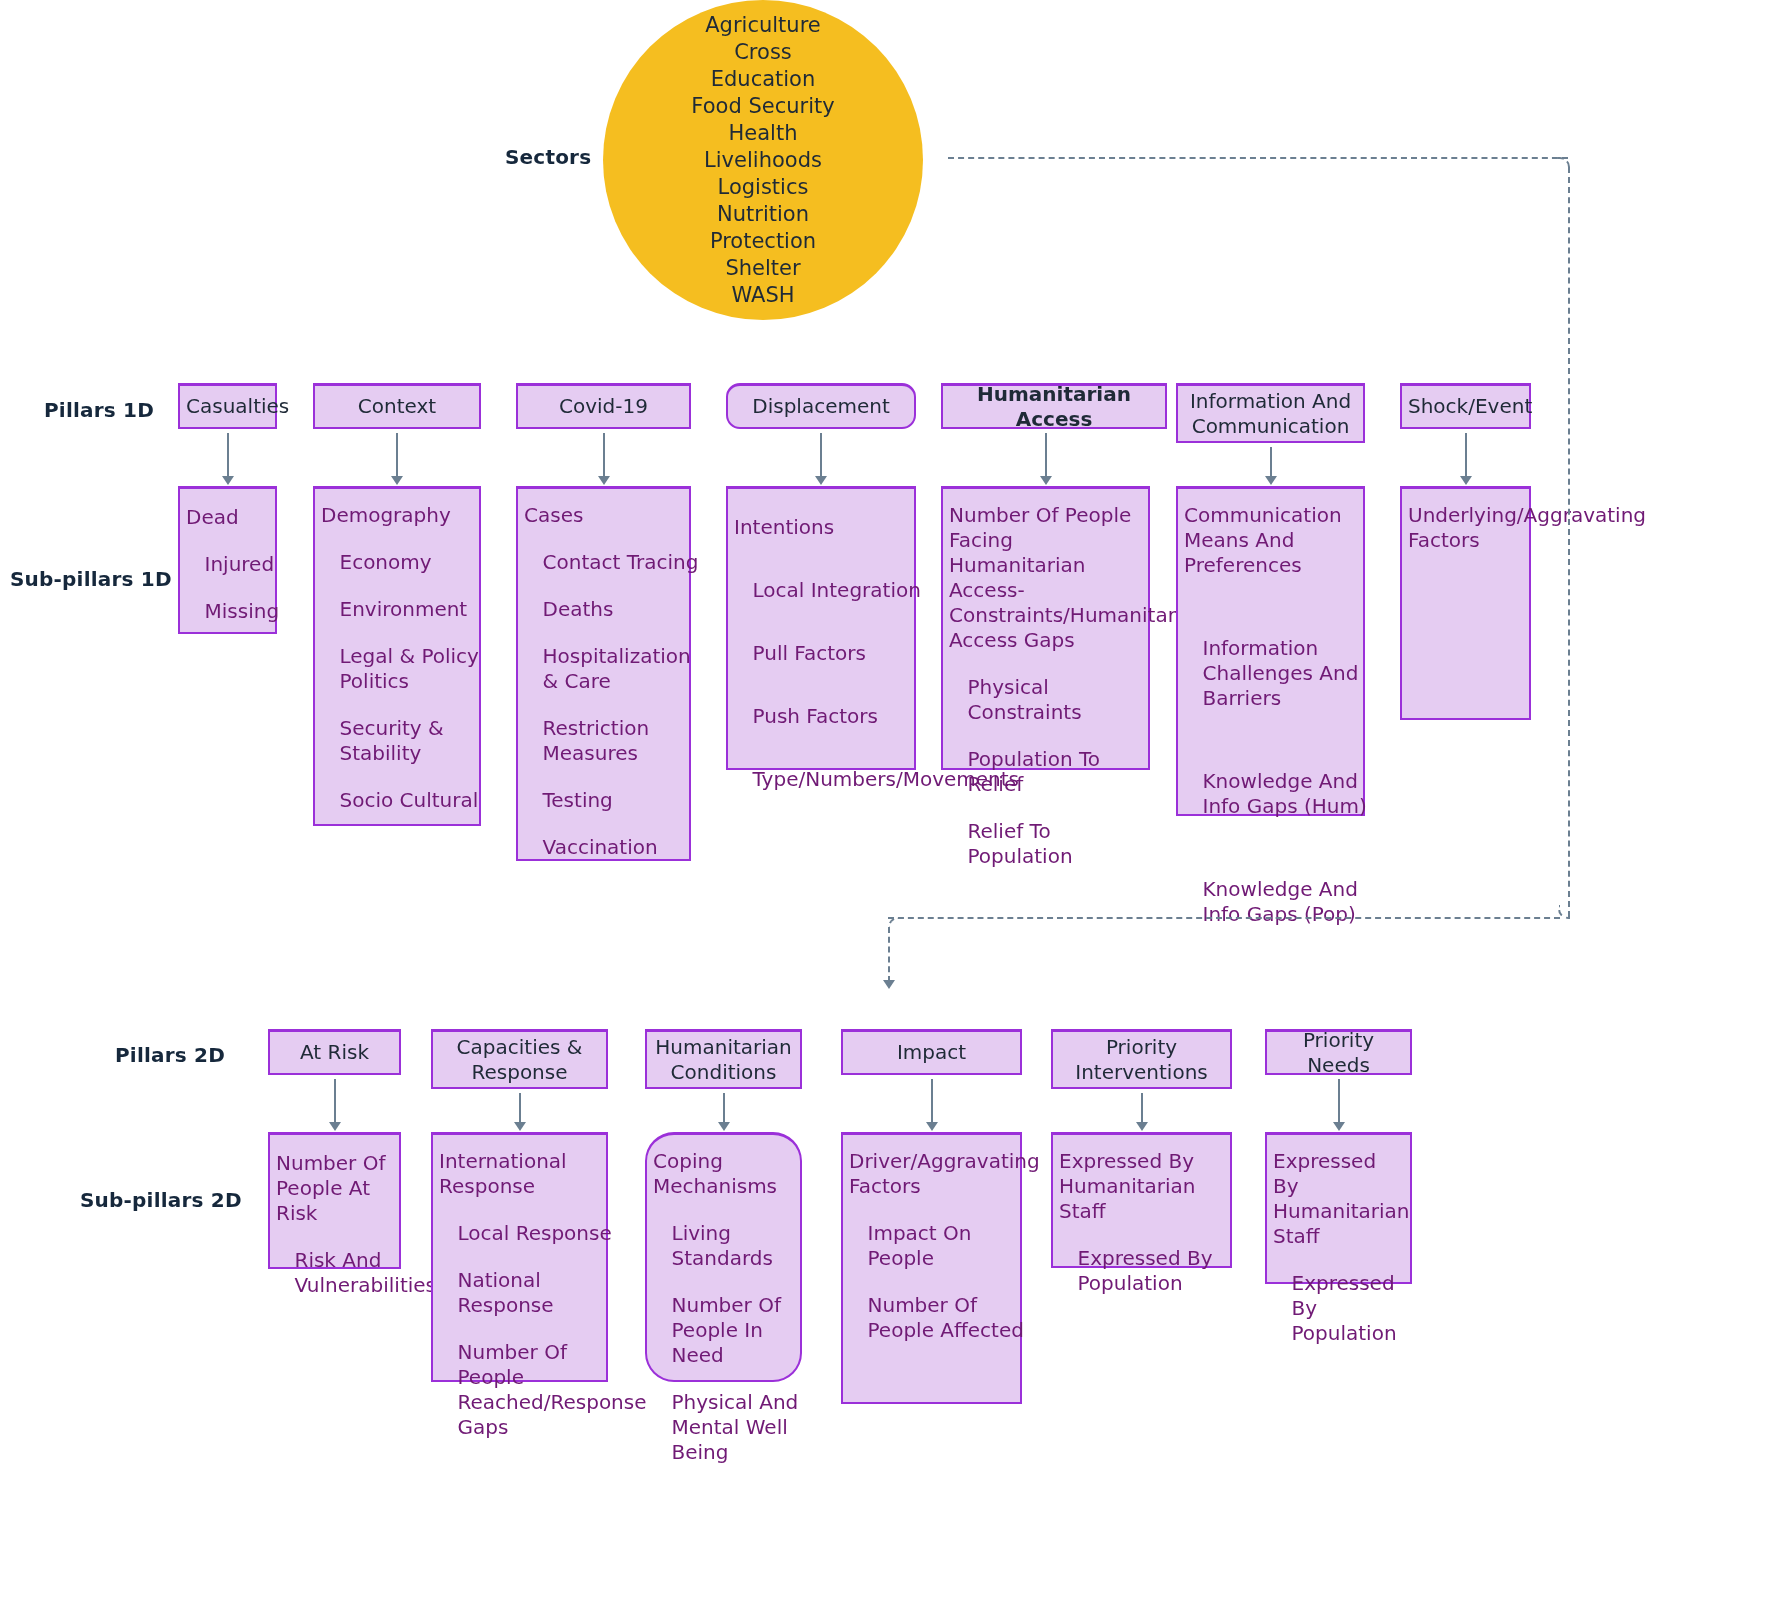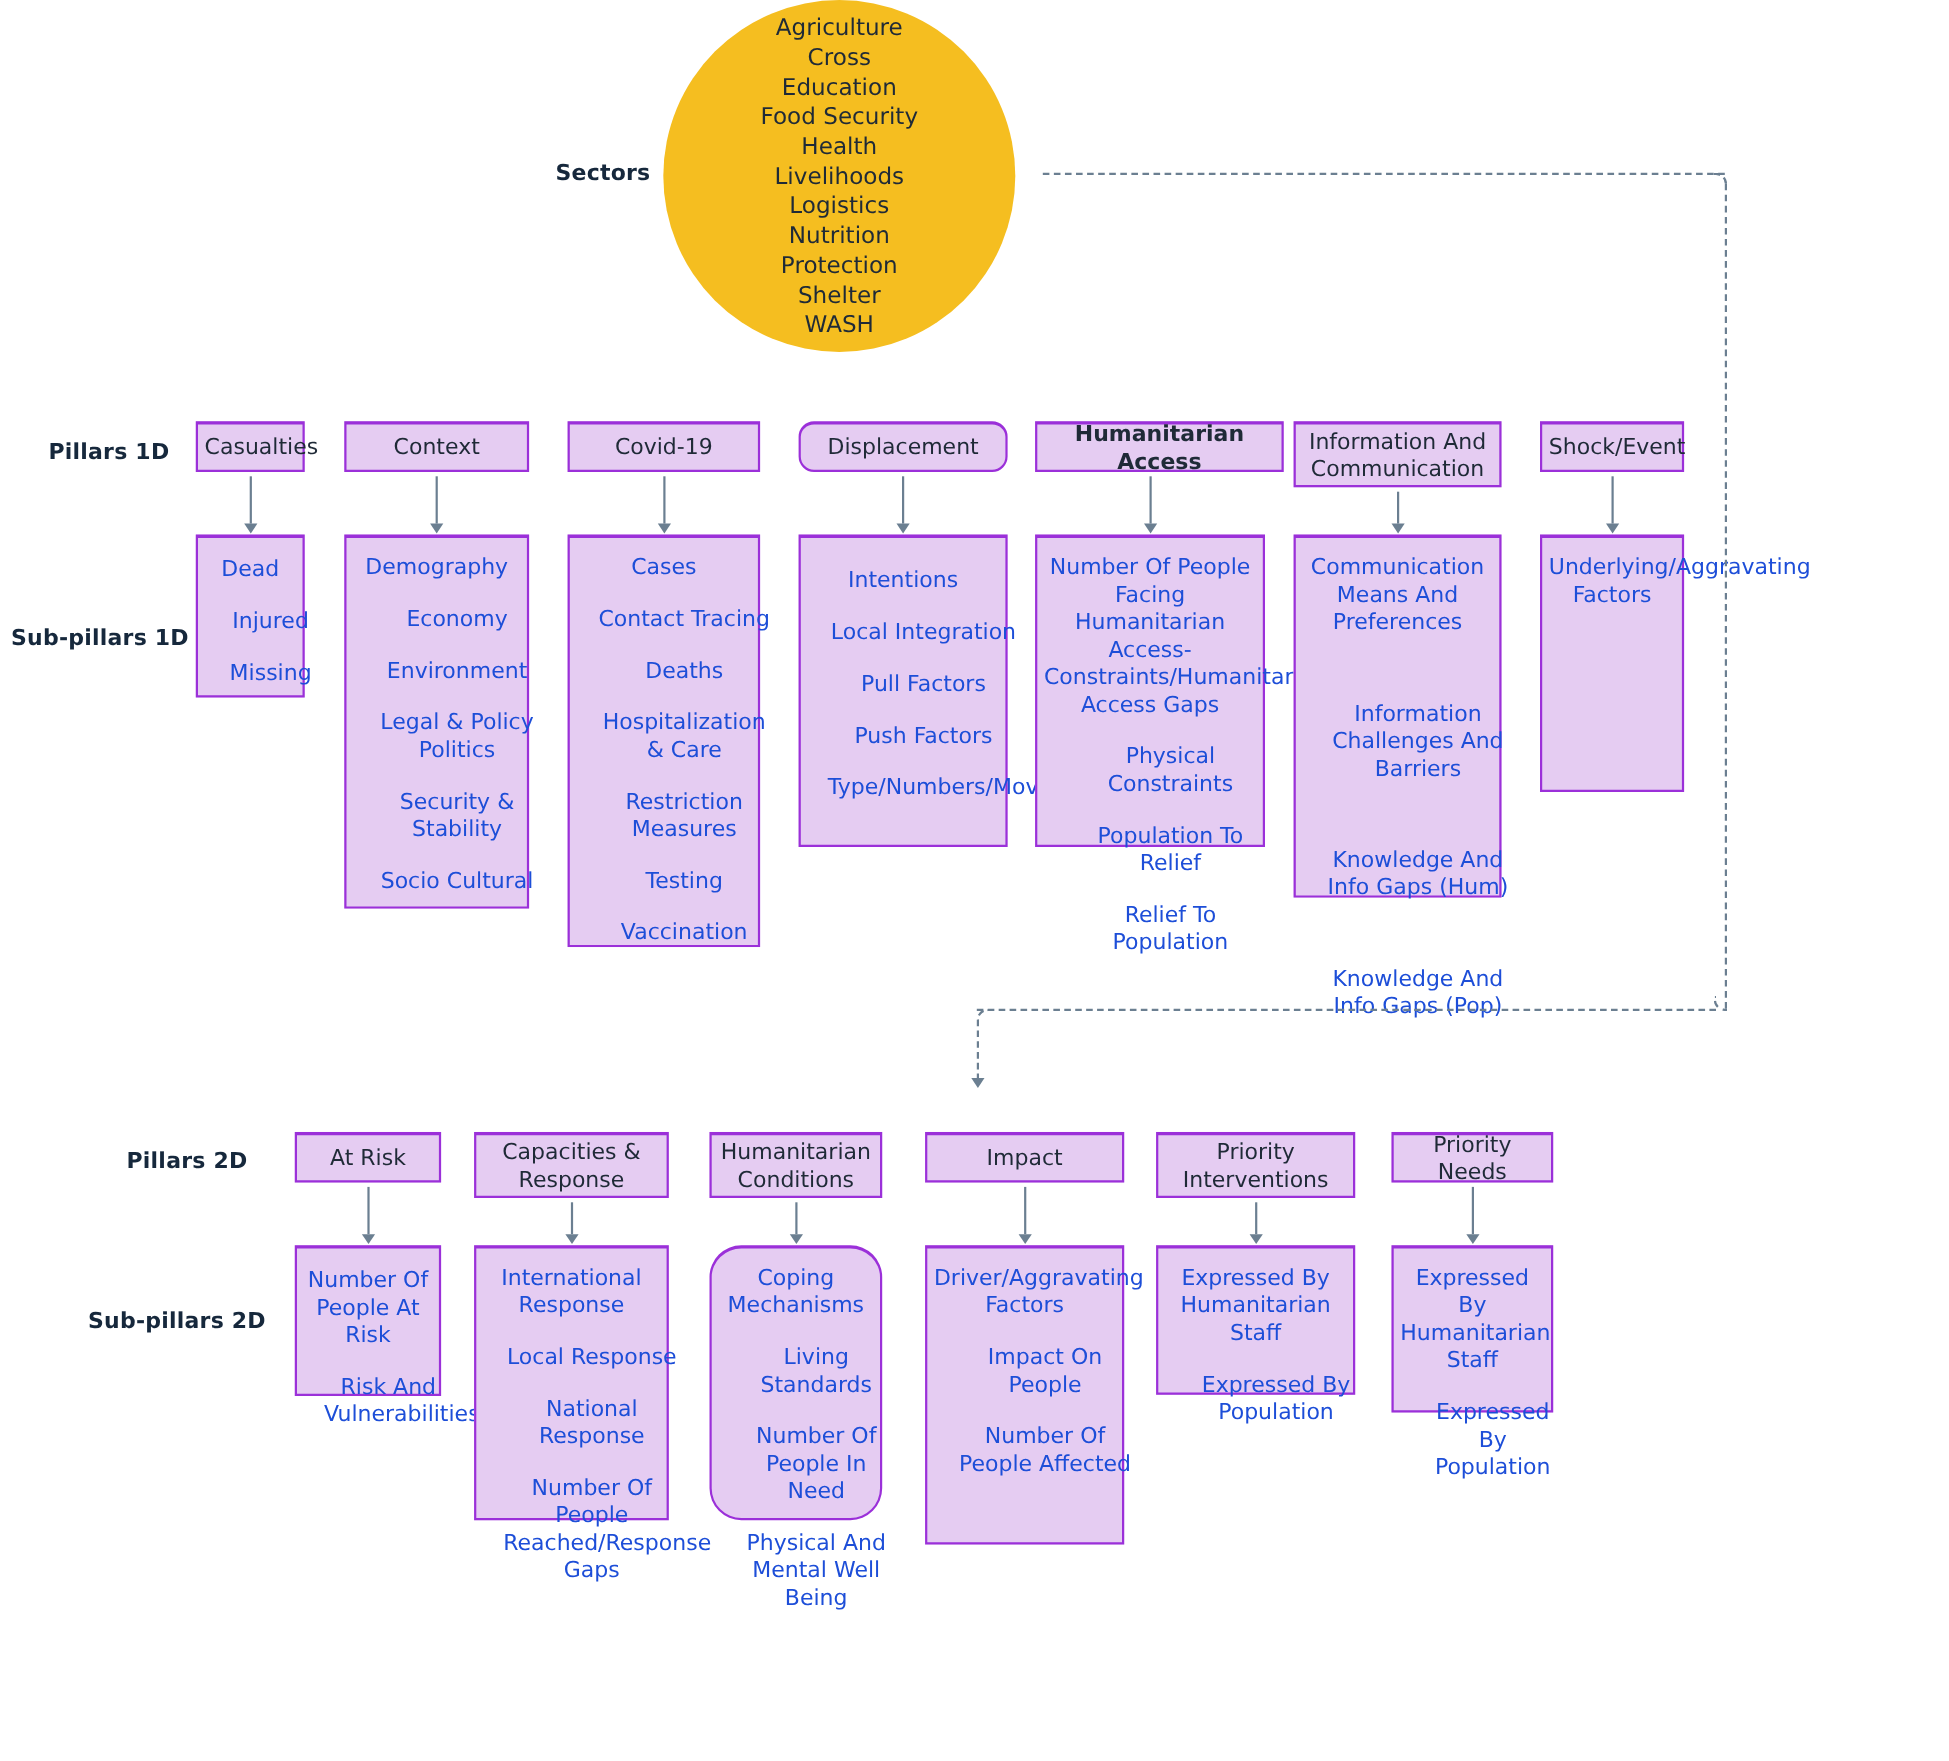--- a/index.html
+++ b/index.html
@@ -60,22 +60,21 @@
   .node .line{
     font-size:20px;
     line-height:25px;
     text-align:center;
     color:#1f2a37;
     width:100%;
   }
   .sub .item{
     font-size:20px;
     line-height:25px;
-    text-align:center;
-    color:#1d4ed8;
+    color:#701a75;
     width:100%;
   }
   .sub .item + .item{ margin-top:22px;margin-left:37px; }
 
   
   .arrow{
     position:absolute;
     width:2px;
     background:#6b7f91;
   }
@@ -169,21 +168,21 @@
         <div class="item">Hospitalization &amp; Care</div>
         <div class="item">Restriction Measures</div>
         <div class="item">Testing</div>
         <div class="item">Vaccination</div>
       </div>
       <div class="node top-accent" style="left: 726px; top: 383px; width: 190px; height: 46px; border-radius: 14px;">
         <div class="line">Displacement</div>
       </div>
       <div class="arrow" style="left: 820px; top: 433px; height: 43px;"></div>
       <div class="arrowhead" style="left: 815px; top: 476px;"></div>
-      <div class="node sub top-accent" style="left: 726px; top: 486px; width: 190px; height: 284px; justify-content: flex-start; padding-top: 26px;">
+      <div class="node sub top-accent" style="left: 726px; top: 486px; width: 190px; height: 284px; justify-content: flex-start; padding-top: 26px; gap: 16px;">
         <div class="item">Intentions</div>
         <div class="item">Local Integration</div>
         <div class="item">Pull Factors</div>
         <div class="item">Push Factors</div>
         <div class="item">Type/Numbers/Movements</div>
       </div>
       <div class="node top-accent" style="left: 941px; top: 383px; width: 226px; height: 46px; font-weight: bold;">
         <div class="line">Humanitarian Access</div>
       </div>
       <div class="arrow" style="left: 1044.5px; top: 433px; height: 43px;"></div>

